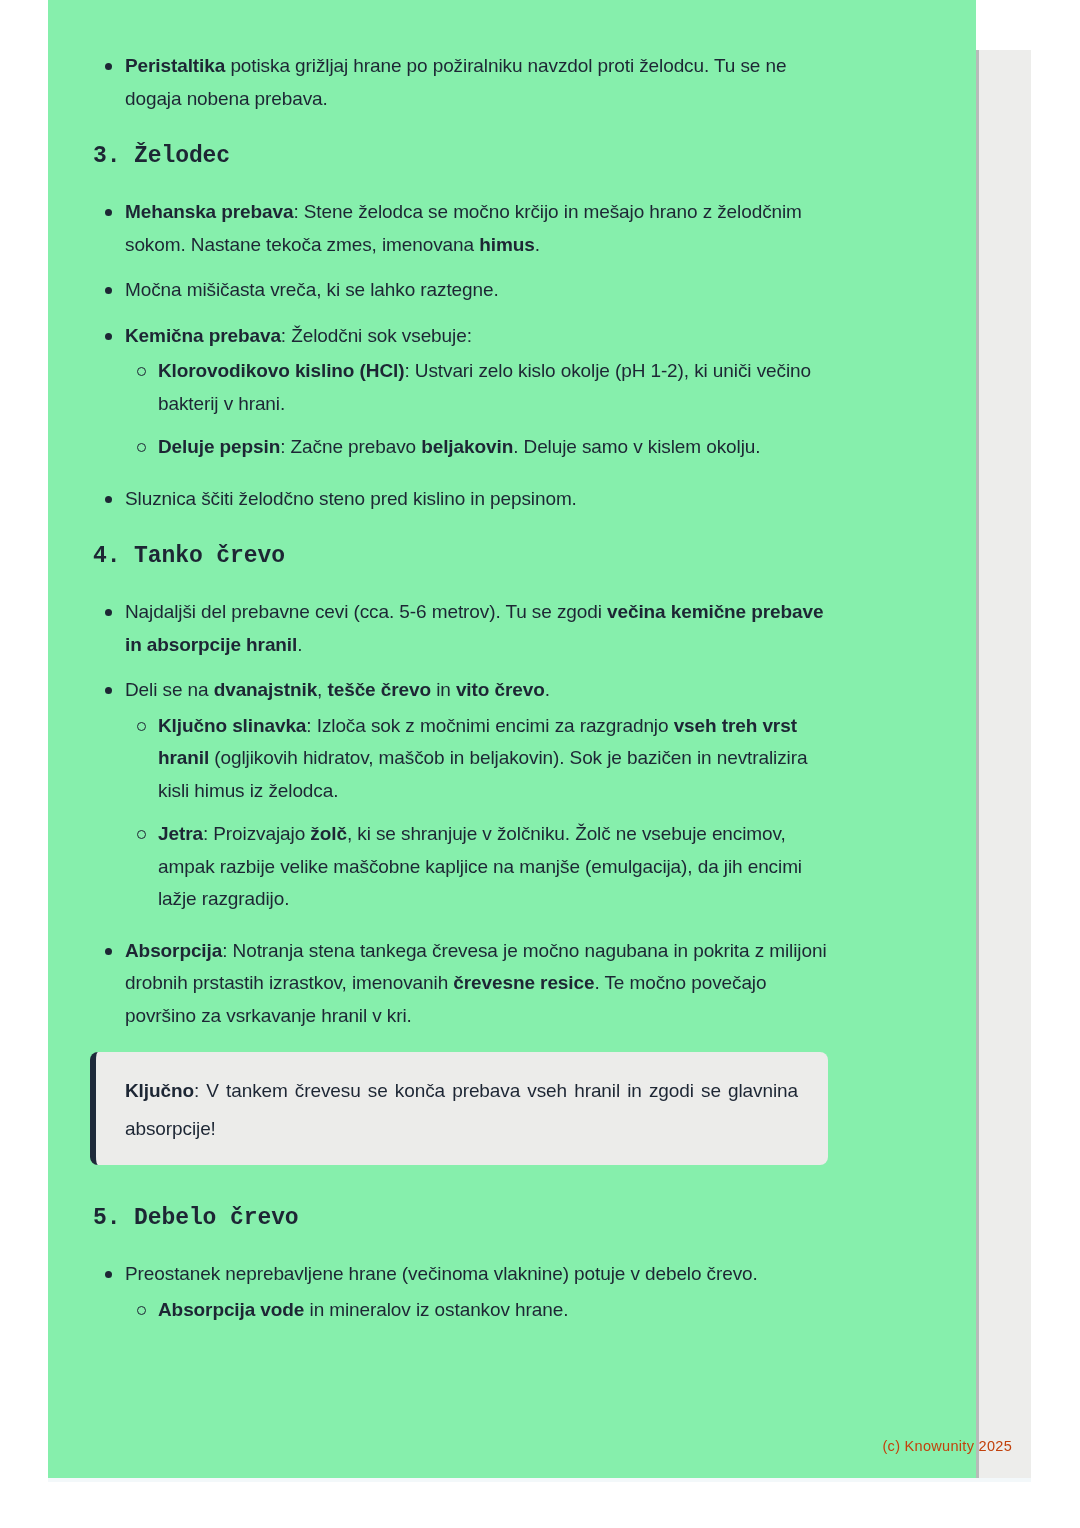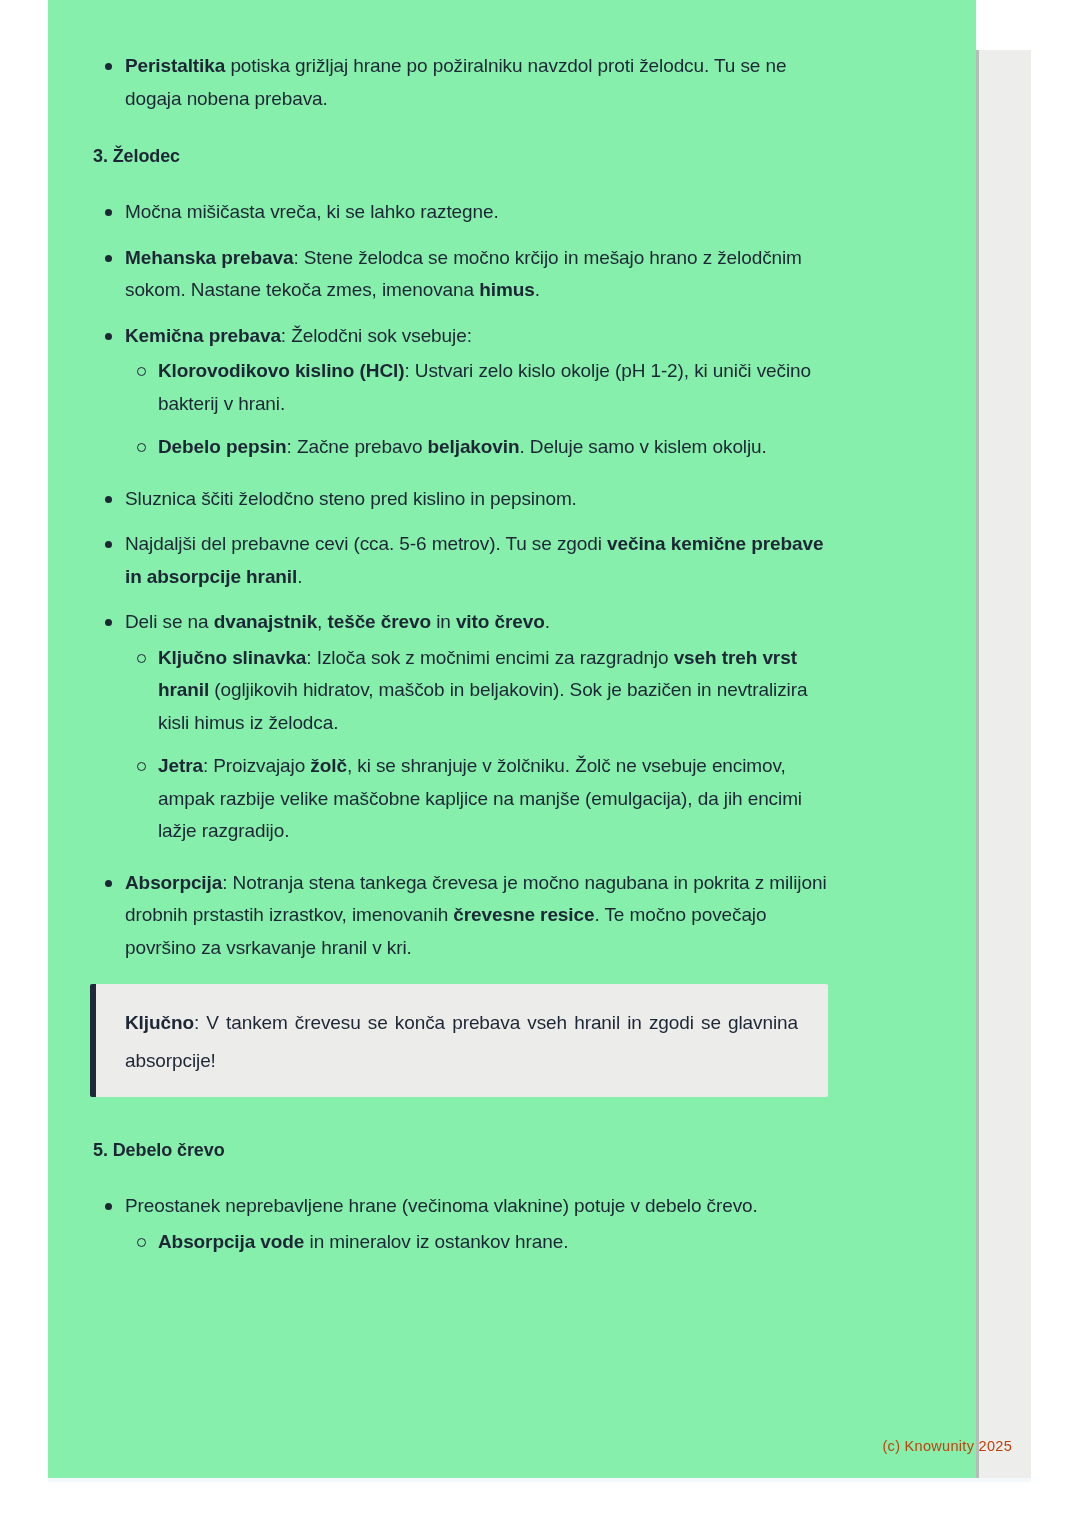--- a/index.html
+++ b/index.html
@@ -35,26 +35,27 @@
   }
   .circle{
     position:absolute;left:11px;top:12px;width:9px;height:9px;
     border:1.7px solid currentColor;border-radius:50%;box-sizing:border-box;
   }
   .b-text{flex:1;}
   .sub-list{margin:3px 0 19px 33px;}
   .sub-item{margin-top:11px;justify-content:flex-end;}
   .sub-item:first-child{margin-top:0;}
   .heading{
-    font-size:18px;font-weight:700;line-height:28px;
+    font-size:23px;font-weight:700;line-height:28px;
     margin:27px 0 26px 0;
+    font-family:Liberation Mono, monospace;
   }
   .callout{
     margin:20px 0 39px -3px;width:738px;box-sizing:border-box;
-    background:#ececea;border-left:6px solid #1e2a3a;border-radius:2px;
+    background:#ececea;border-left:6px solid #1e2a3a;border-radius:8px;
     padding:20px 30px 17px 29px;
     text-align:justify;line-height:38px;
   }
   .watermark{
     position:absolute;right:68px;top:1438px;z-index:5;
     font-size:14.5px;letter-spacing:0.3px;color:#c2410c;
   }
 </style>
 </head>
 <body>
@@ -65,54 +66,55 @@
         <span class="b-marker">
           <span class="dot"></span>
         </span>
         <div class="b-text"><span class="bd">Peristaltika</span><span> potiska grižljaj hrane po požiralniku navzdol proti želodcu. Tu se ne dogaja nobena prebava.</span></div>
       </div>
       <div class="heading">3. Želodec</div>
       <div class="b-item">
         <span class="b-marker">
           <span class="dot"></span>
         </span>
-        <div class="b-text"><span>Močna mišičasta vreča, ki se lahko raztegne.</span></div>
+        <div class="b-text"><span class="bd">Mehanska prebava</span><span>: Stene želodca se močno krčijo in mešajo hrano z želodčnim sokom. Nastane tekoča zmes, imenovana </span><span class="bd">himus</span><span>.</span></div>
       </div>
       <div class="b-item">
         <span class="b-marker">
           <span class="dot"></span>
         </span>
-        <div class="b-text"><span class="bd">Mehanska prebava</span><span>: Stene želodca se močno krčijo in mešajo hrano z želodčnim sokom. Nastane tekoča zmes, imenovana </span><span class="bd">himus</span><span>.</span></div>
+        <div class="b-text"><span>Močna mišičasta vreča, ki se lahko raztegne.</span></div>
       </div>
       <div class="b-item">
         <span class="b-marker">
           <span class="dot"></span>
         </span>
         <div class="b-text"><span class="bd">Kemična prebava</span><span>: Želodčni sok vsebuje:</span></div>
       </div>
       <div class="sub-list">
         <div class="b-item sub-item">
           <span class="b-marker">
             <span class="circle"></span>
           </span>
           <div class="b-text"><span class="bd">Klorovodikovo kislino (HCl)</span><span>: Ustvari zelo kislo okolje (pH 1-2), ki uniči večino bakterij v hrani.</span></div>
         </div>
         <div class="b-item sub-item">
           <span class="b-marker">
             <span class="circle"></span>
           </span>
-          <div class="b-text"><span class="bd">Debelo pepsin</span><span>: Začne prebavo </span><span class="bd">beljakovin</span><span>. Deluje samo v kislem okolju.</span></div>
+          <div class="b-text"><span class="bd">Deluje pepsin</span><span>: Začne prebavo </span><span class="bd">beljakovin</span><span>. Deluje samo v kislem okolju.</span></div>
         </div>
       </div>
       <div class="b-item">
         <span class="b-marker">
           <span class="dot"></span>
         </span>
         <div class="b-text"><span>Sluznica ščiti želodčno steno pred kislino in pepsinom.</span></div>
       </div>
+      <div class="heading">4. Tanko črevo</div>
       <div class="b-item">
         <span class="b-marker">
           <span class="dot"></span>
         </span>
         <div class="b-text"><span>Najdaljši del prebavne cevi (cca. 5-6 metrov). Tu se zgodi </span><span class="bd">večina kemične prebave in absorpcije hranil</span><span>.</span></div>
       </div>
       <div class="b-item">
         <span class="b-marker">
           <span class="dot"></span>
         </span>

